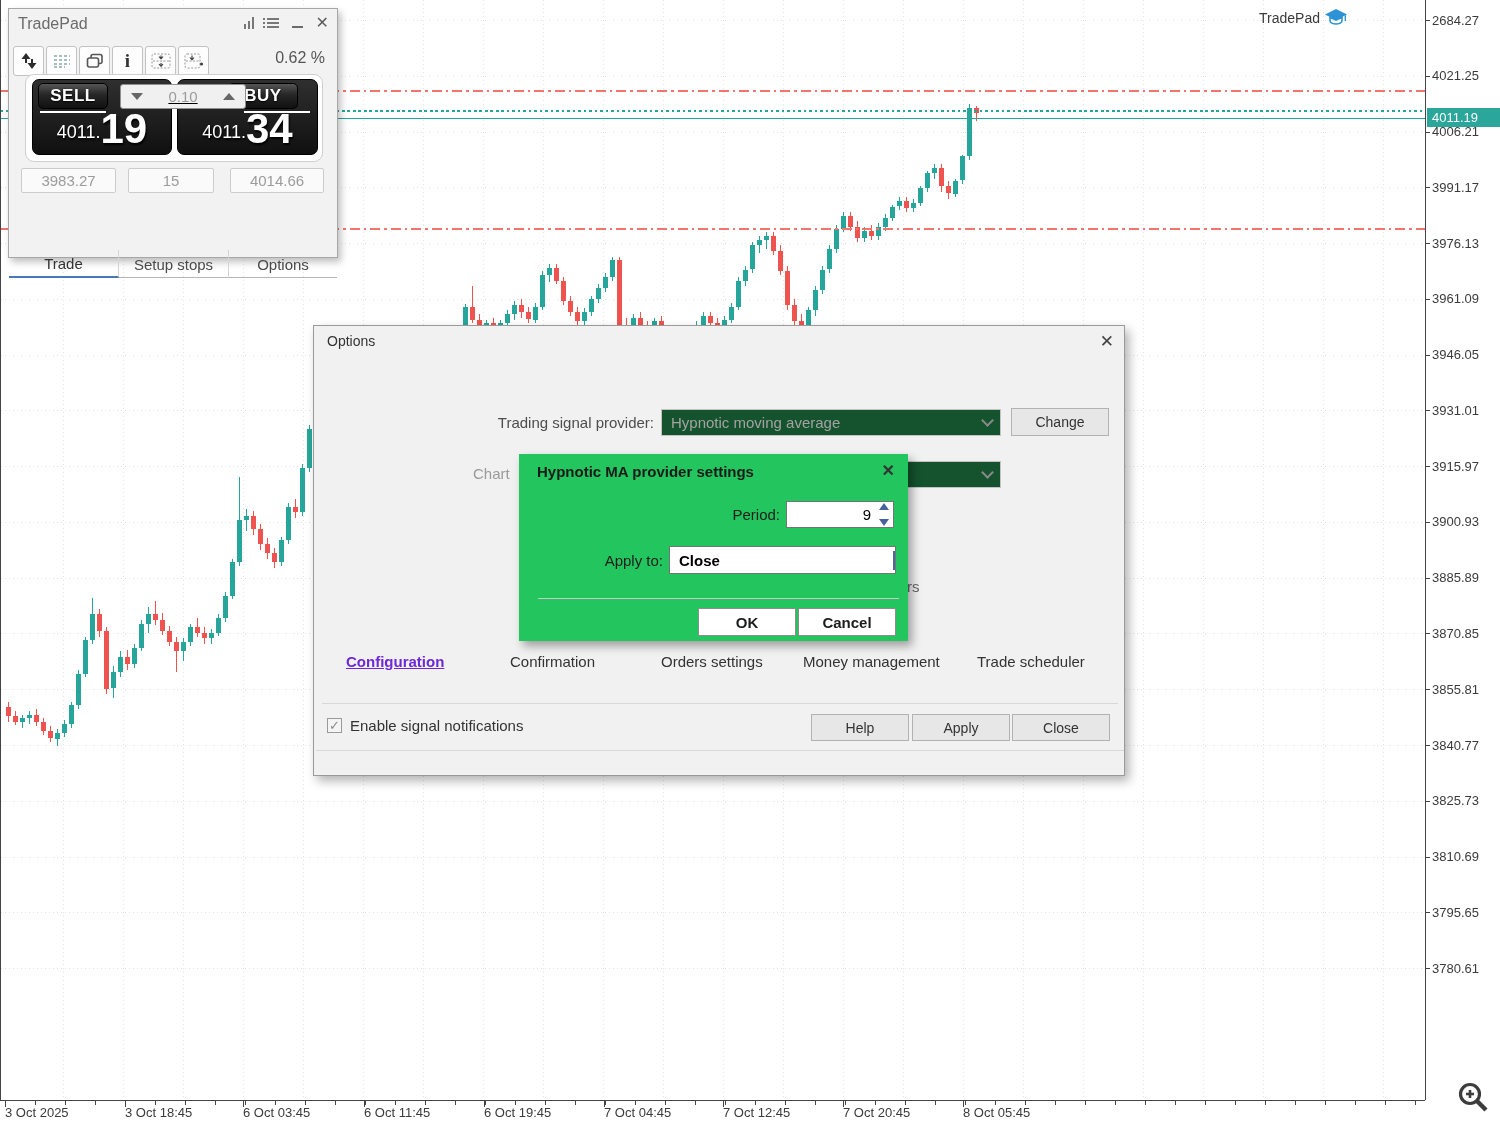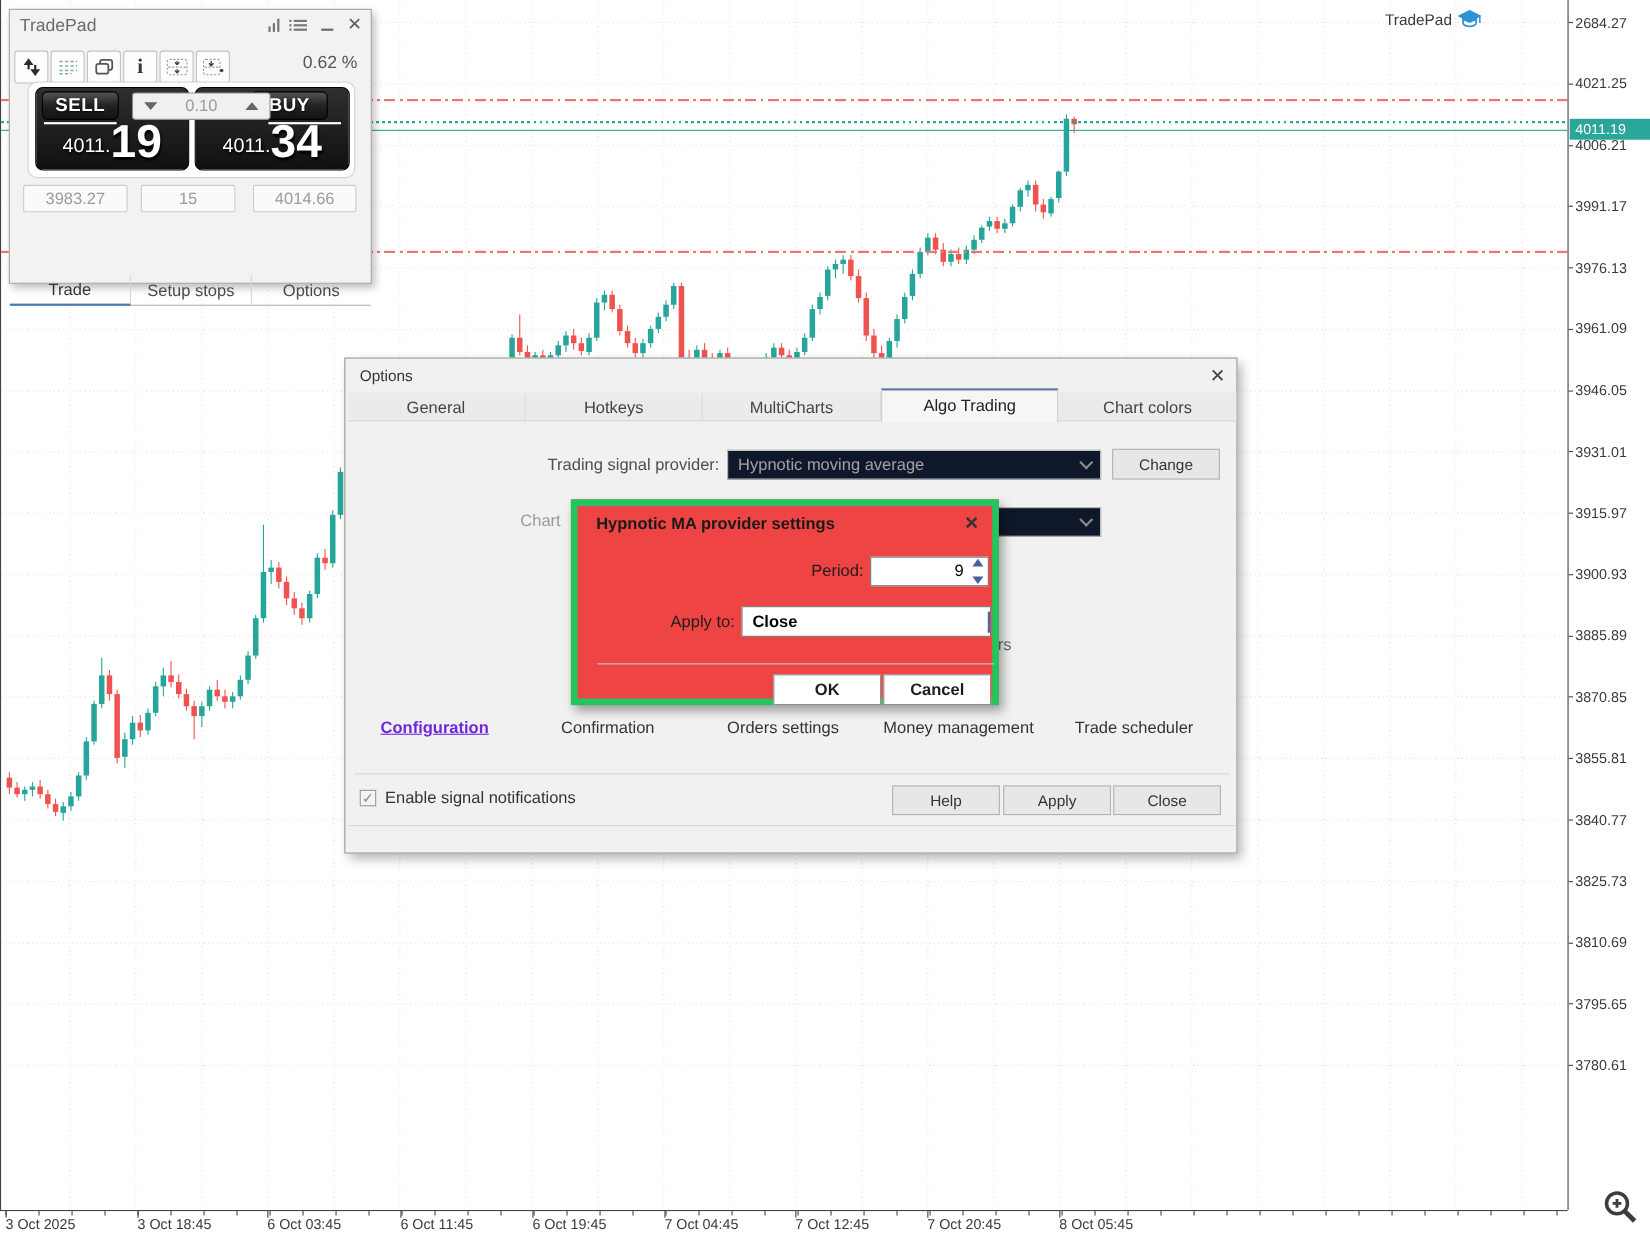--- a/index.html
+++ b/index.html
@@ -42,35 +42,35 @@
   #opt-title { position:absolute; left:13px; top:7px; font-size:14px; color:#333; }
   #opt-close { position:absolute; right:10px; top:5px; font-size:17px; color:#444; cursor:default; }
   #opt-tabs { position:absolute; left:2px; top:31px; width:808px; height:26px; background:#ebebeb;
               border-bottom:1px solid #d6d6d6; display:flex; }
   .opt-tab { width:161.6px; display:flex; align-items:center; justify-content:center; font-size:15px; color:#444;
              border-right:1px solid #dcdcdc; height:26px; }
   .opt-tab:last-child { border-right:none; }
   .opt-tab.active { background:#f6f6f6; border-top:2px solid #66799e; border-left:1px solid #d0d0d0;
                     border-right:1px solid #d0d0d0; height:31px; margin-top:-4px; color:#222; }
   .fieldlabel { position:absolute; font-size:15px; color:#4d4d4d; text-align:right; }
-  .combo { position:absolute; background:#0f172a; border:1px solid #c3c3c3; display:flex; align-items:center; }
+  .combo { position:absolute; background:#14532d; border:1px solid #c3c3c3; display:flex; align-items:center; }
   .combo .val { flex:1; padding-left:9px; font-size:15px; color:#a3a3a3; }
   .combo .chevbox { width:26px; display:flex; justify-content:center; }
   .linkrow { position:absolute; top:327px; left:0; width:812px; font-size:15px; color:#333; }
   .linkrow span { position:absolute; white-space:nowrap; }
   #sep1 { position:absolute; left:8px; top:377px; width:796px; height:1px; background:#d8d8d8; }
   #sep2 { position:absolute; left:2px; top:424px; width:808px; height:1px; background:#d8d8d8; }
   .cb { position:absolute; left:13px; top:392px; width:15px; height:15px; background:#f4f4f4; border:1px solid #9a9a9a;
         color:#8b8b8b; font-size:13px; line-height:13px; text-align:center; }
   #cb-label { position:absolute; left:36px; top:391px; font-size:15px; color:#333; }
   .optbtn { position:absolute; width:98px; height:27px; top:388px; }
 
   
-  #ma-dialog { position:absolute; left:519px; top:454px; width:389px; height:187px; background:#ef4444;
-               border:6px solid #22c55e; box-shadow:4px 5px 9px rgba(0,0,0,.35); }
+  #ma-dialog { position:absolute; left:519px; top:454px; width:389px; height:187px; background:#22c55e;
+               border:1px solid #22c55e; box-shadow:4px 5px 9px rgba(0,0,0,.35); }
   #ma-title { position:absolute; left:17px; top:8px; font-size:15px; font-weight:bold; color:#1a1a1a; }
   #ma-close { position:absolute; right:12px; top:6px; font-size:16px; font-weight:bold; color:#333; }
   #period-input { position:absolute; left:266px; top:46px; width:108px; height:27px; background:#fff;
                   border:1px solid #747474; font-size:15px; color:#000; text-align:right; padding-right:22px;
                   display:flex; align-items:center; justify-content:flex-end; }
   .spin { position:absolute; left:357px; top:48px; width:14px; height:23px; display:flex; flex-direction:column;
           align-items:center; justify-content:space-between; }
   .spin .up { width:0; height:0; border-left:5px solid transparent; border-right:5px solid transparent; border-bottom:7px solid #46629e; }
   .spin .dn { width:0; height:0; border-left:5px solid transparent; border-right:5px solid transparent; border-top:7px solid #46629e; }
   #apply-combo { position:absolute; left:149px; top:91px; width:227px; height:28px; background:#fff; border:1px solid #747474;
@@ -103,21 +103,21 @@
   .tradebtn { position:absolute; top:3px; height:26px; border-radius:5px; border:1px solid #000;
               background:linear-gradient(#555 0%,#262626 45%,#111 100%);
               color:#fff; font-weight:bold; font-size:17px; letter-spacing:.5px;
               display:flex; align-items:center; justify-content:center; text-shadow:0 1px 2px #000; }
   .btn-underline { position:absolute; top:31px; height:2px; background:#fff; }
   .bigprice { position:absolute; bottom:6px; width:100%; display:flex; align-items:flex-end; justify-content:center;
               color:#fff; text-shadow:1px 2px 2px #000; }
   .bigprice .small { font-size:18px; padding-bottom:5px; }
   .bigprice .big { font-size:42px; font-weight:bold; line-height:38px; }
   #vol-box { position:absolute; left:94px; top:9px; width:126px; height:25px; background:#f0f0f0; border:1px solid #8f8f8f;
-             border-radius:3px; display:flex; align-items:center; justify-content:space-between; padding:0 10px; }
+             border-radius:3px; display:flex; align-items:center; justify-content:space-between; padding:0 10px;text-decoration:underline; }
   #vol-box .tri-dn { width:0; height:0; border-left:6px solid transparent; border-right:6px solid transparent; border-top:7px solid #666; }
   #vol-box .tri-up { width:0; height:0; border-left:6px solid transparent; border-right:6px solid transparent; border-bottom:7px solid #666; }
   #vol-box .vol { font-size:15px; color:#9c9c9c; }
   .statbox { position:absolute; top:159px; height:25px; background:#fafafa; border:1px solid #cccccc; border-radius:2px;
              display:flex; align-items:center; justify-content:center; font-size:15px; color:#9c9c9c; }
   #tp-tabs { position:absolute; left:0px; top:196px; width:328px; height:28px; display:flex; border-bottom:1px solid #b5b5b5;margin-top:45px; }
   .tp-tab { display:flex; align-items:center; justify-content:center; font-size:15px; color:#4a4a4a; height:28px;
             border-right:1px solid #d5d5d5; }
   .tp-tab:last-child { border-right:none; }
   .tp-tab.active { border-bottom:2px solid #4a7ab5; color:#333; }
@@ -544,27 +544,20 @@
       <circle cx="14" cy="14" r="9.5" fill="none" stroke="#3c3c3c" stroke-width="3.2"></circle>
       <line x1="14" y1="10" x2="14" y2="18" stroke="#3c3c3c" stroke-width="2.6"></line>
       <line x1="10" y1="14" x2="18" y2="14" stroke="#3c3c3c" stroke-width="2.6"></line>
       <line x1="21" y1="21" x2="30" y2="30" stroke="#3c3c3c" stroke-width="4.4"></line>
     </svg>
   </div>
 
   <div id="options-dialog">
     <div id="opt-title">Options</div>
     <div id="opt-close">✕</div>
-    <div id="opt-tabs">
-      <div class="opt-tab">General</div>
-      <div class="opt-tab">Hotkeys</div>
-      <div class="opt-tab">MultiCharts</div>
-      <div class="opt-tab active">Algo Trading</div>
-      <div class="opt-tab">Chart colors</div>
-    </div>
 
     <div class="fieldlabel" style="left:120px; top:88px; width:220px;">Trading signal provider:</div>
     <div class="combo" style="left:347px; top:83px; width:340px; height:27px;">
       <span class="val">Hypnotic moving average</span>
       <span class="chevbox">
           <span class="chev"></span>
         </span>
     </div>
     <div class="btn" style="position:absolute; left:697px; top:82px; width:98px; height:28px;">Change</div>
 

